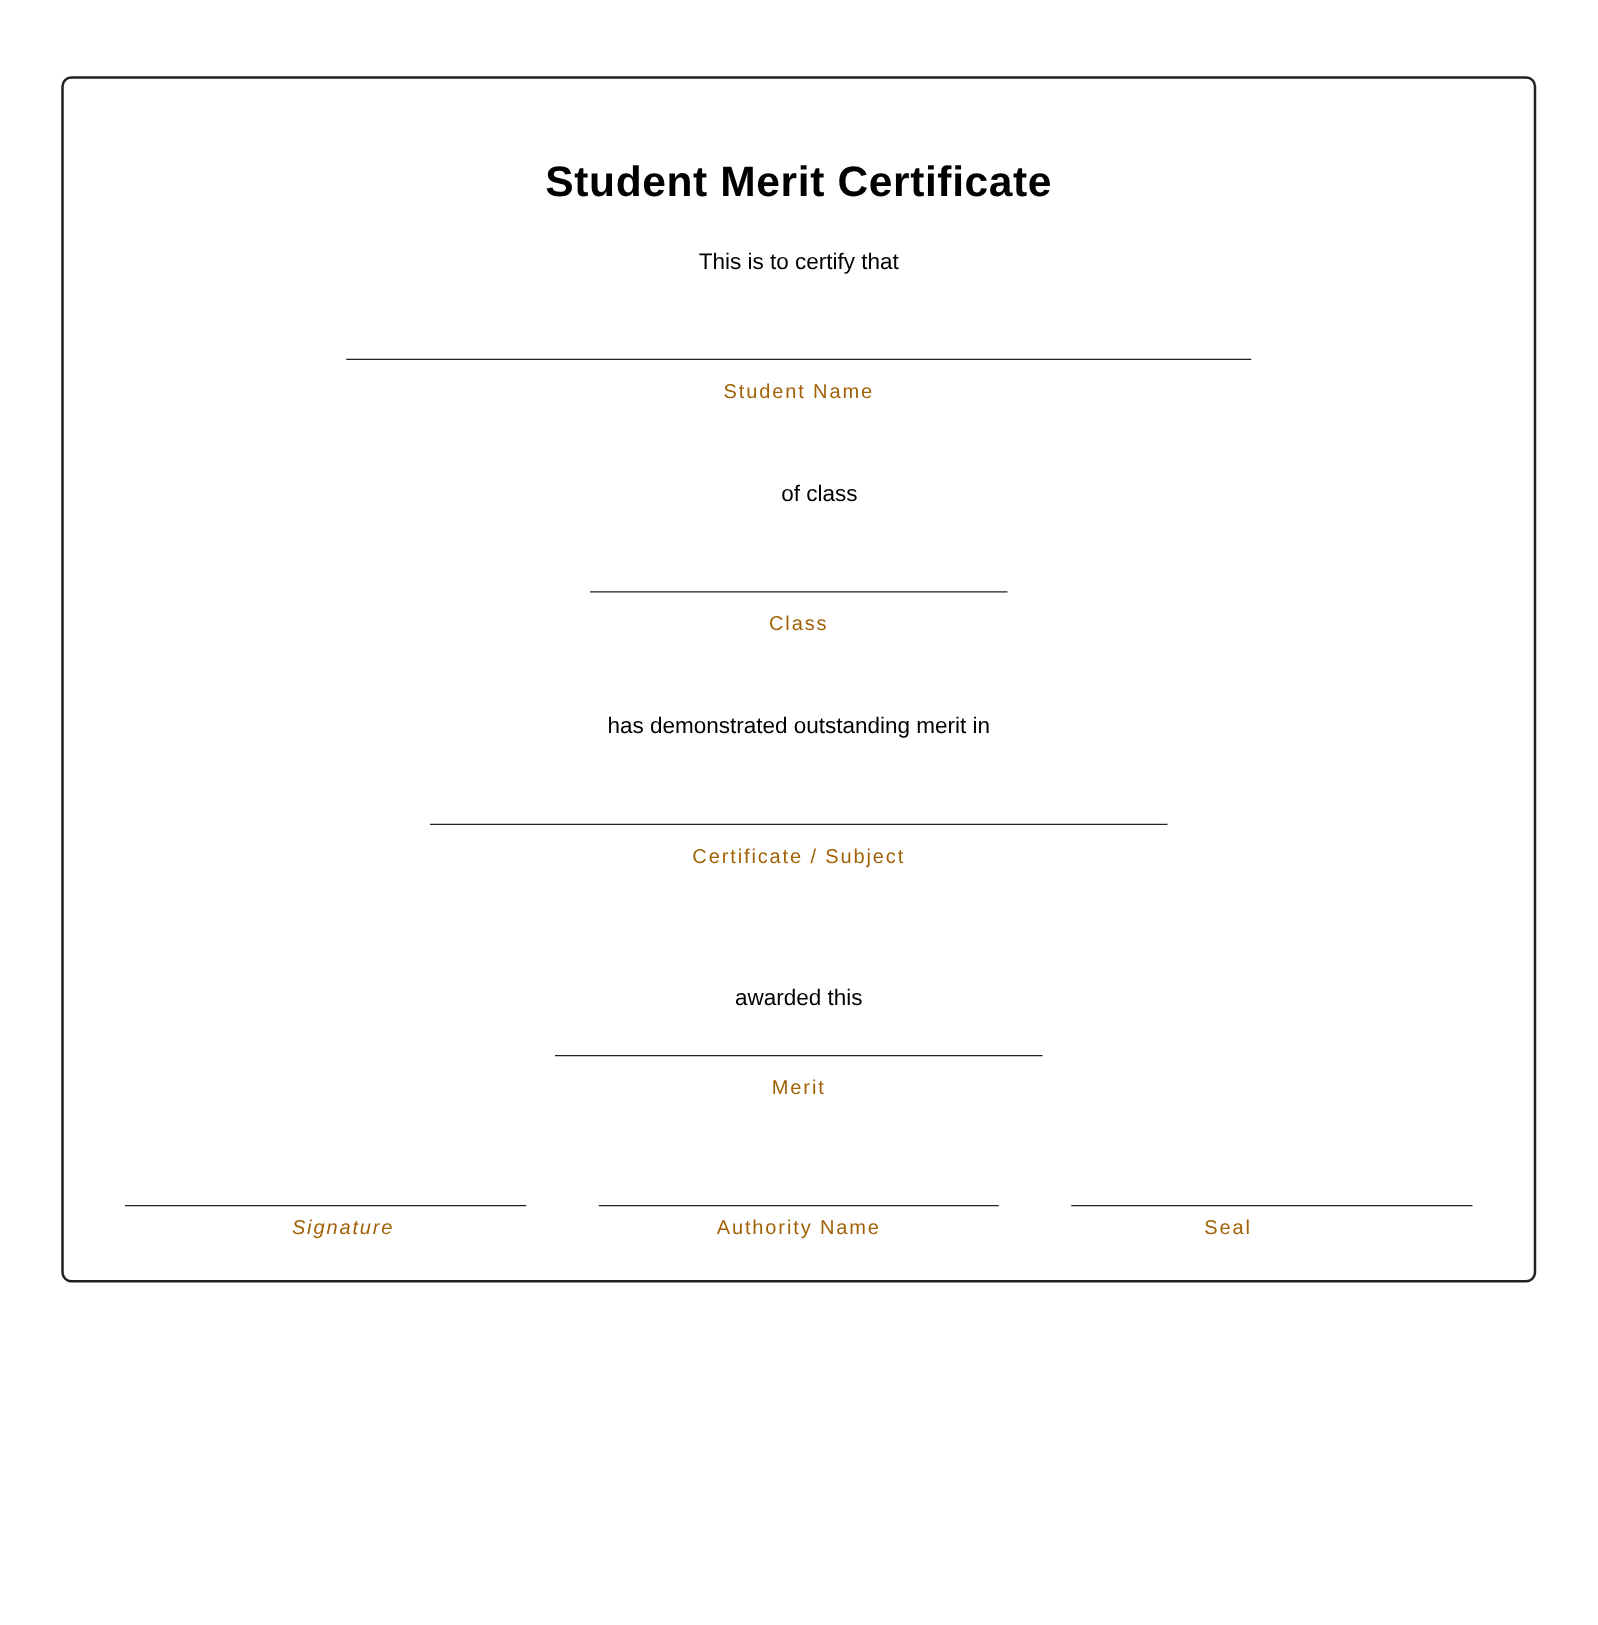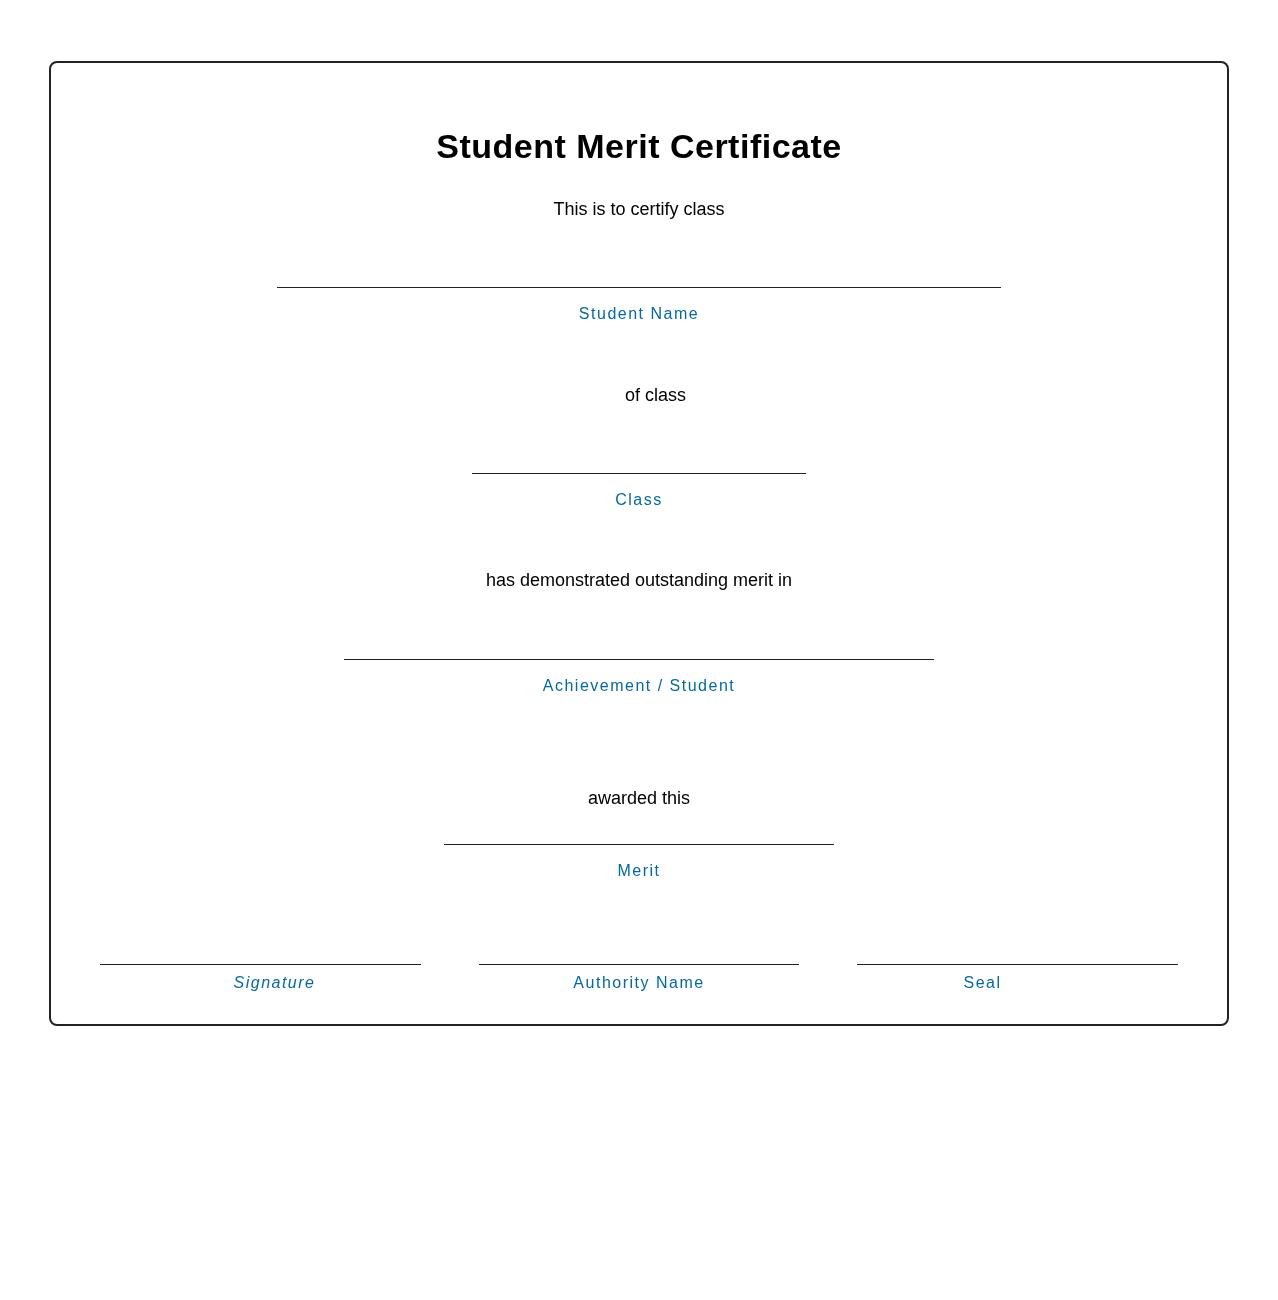--- a/index.html
+++ b/index.html
@@ -12,44 +12,44 @@
     position: absolute; left: 0; right: 0; top: 106px; text-align: center;
     font-size: 34px; font-weight: bold; letter-spacing: 0.5px; margin: 18px; line-height: 44px;
   }
   .phrase {
     position: absolute; left: 0; right: 0; text-align: center; font-size: 18px; line-height: 22px;
   }
   .line {
     position: absolute; height: 0; border-top: 1px solid #222;
   }
   .label {
-    position: absolute; text-align: center; font-size: 16px; letter-spacing: 1.5px; line-height: 20px; color: #0369a1;
+    position: absolute; text-align: center; font-size: 16px; letter-spacing: 1.5px; line-height: 20px; color: #a16207;
   }
 </style>
 </head>
 <body>
 
 <div class="card"></div>
 
 <h1 class="title">Student Merit Certificate</h1>
 
-<div class="phrase" style="top:198px;">This is to certify class</div>
+<div class="phrase" style="top:198px;">This is to certify that</div>
 
 <div class="line" style="left:277px; width:724px; top:287px;"></div>
 <div class="label" style="left:277px; width:724px; top:304px;">Student Name</div>
 
 <div class="phrase" style="top:384px;padding-left:33px;">of class</div>
 
 <div class="line" style="left:472px; width:334px; top:473px;"></div>
 <div class="label" style="left:472px; width:334px; top:490px;">Class</div>
 
 <div class="phrase" style="top:569px;">has demonstrated outstanding merit in</div>
 
 <div class="line" style="left:344px; width:590px; top:659px;"></div>
-<div class="label" style="left:344px; width:590px; top:676px;">Achievement / Student</div>
+<div class="label" style="left:344px; width:590px; top:676px;">Certificate / Subject</div>
 
 <div class="phrase" style="top:787px;">awarded this</div>
 
 <div class="line" style="left:444px; width:390px; top:844px;"></div>
 <div class="label" style="left:444px; width:390px; top:861px;">Merit</div>
 
 <div>
   <div class="line" style="left:100px; width:321px; top:964px;"></div>
   <div class="label" style="left:114px; width:321px; top:973px;font-style:italic;">Signature</div>
 

